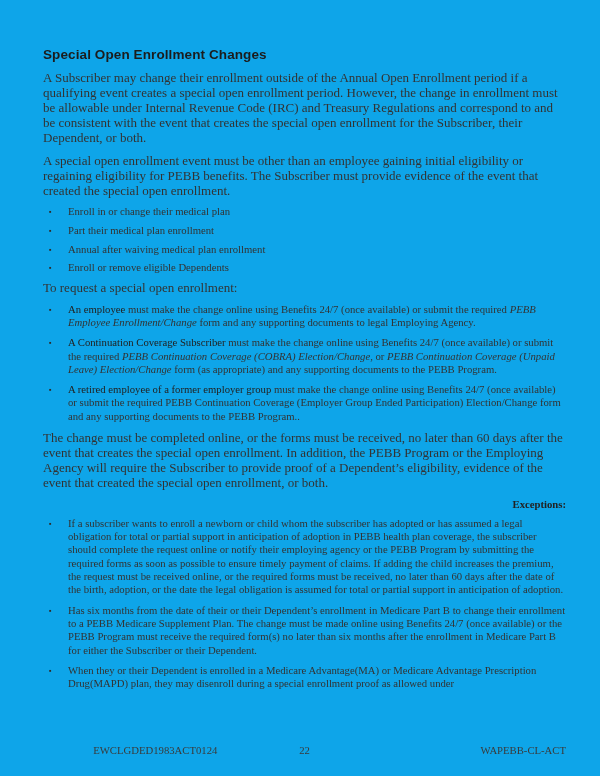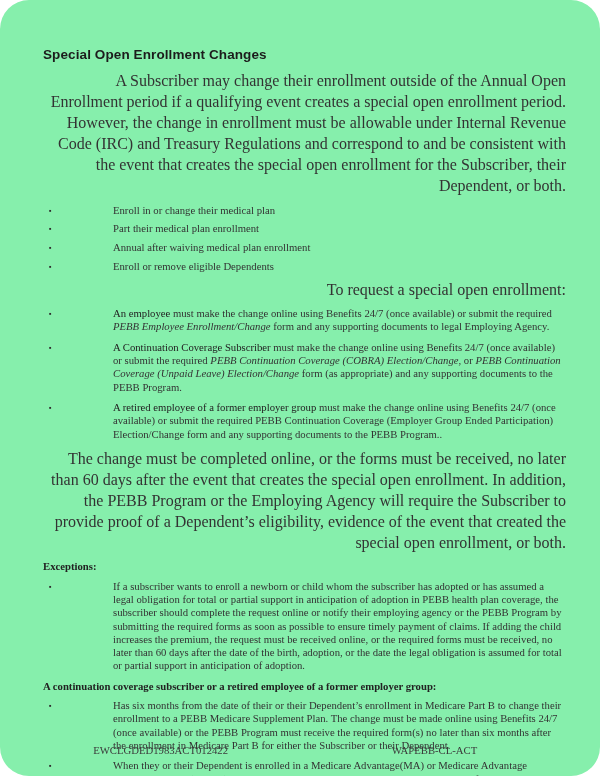--- a/index.html
+++ b/index.html
@@ -1,92 +1,92 @@
 <!DOCTYPE html>
 <html><head>
 <meta charset="utf-8">
 <style>
   * { margin: 0; padding: 0; box-sizing: border-box; }
   html, body { background: #ffffff; }
   .page {
     width: 600px;
     height: 776px;
     margin: 0 auto;
-    background: #86efac;
+    background: #0ea5e9;
     position: relative;
     font-family: "Liberation Serif", serif;
     color: #333333;
     padding: 47px 34px 0 43px;
     overflow: hidden;
-    border-radius: 29px;
   }
   .title {
     font-family: "Liberation Sans", sans-serif;
     font-weight: bold;
     font-size: 13.5px;
     line-height: 16px;
     color: #1c1c1c;
     margin-bottom: 7px;
     letter-spacing: 0.1px;
   }
   .body-text {
-    font-size: 16px;
-    line-height: 21px;
+    font-size: 13px;
+    line-height: 15px;
     margin-bottom: 7.5px;
-    text-align: right;
   }
   .subhead {
     font-size: 10.7px;
     line-height: 13.3px;
     font-weight: bold;
     color: #222222;
     margin-bottom: 6px;
+    text-align: right;
   }
   ul.blist { list-style: none; margin: 0 0 2.5px 0; }
   ul.blist li {
     display: flex;
     font-size: 10.7px;
     line-height: 13.3px;
     margin-bottom: 5.5px;
   }
   ul.blist.spaced li { margin-bottom: 7px; }
   ul.blist .marker {
     flex: none;
     width: 25px;
     padding-left: 6px;
     font-size: 7.5px;
     line-height: 13.3px;
     color: #2d2d2d;
   }
-  ul.blist .li-text { flex: 1; margin-left: 45px; }
+  ul.blist .li-text { flex: 1; }
   .b { font-weight: normal; color: #222222; text-align: right; }
   .i { font-style: italic; }
   .footer {
     position: absolute;
     left: 43px;
     right: 34px;
     bottom: 19px;
     display: flex;
     align-items: baseline;
     font-size: 10.7px;
     line-height: 13px;
     color: #3a3a3a;
   }
   .footer .f-left  { flex: 1; text-align: right; }
-  .footer .f-center{ flex: 1; text-align: left; }
-  .footer .f-right { flex: 1; text-align: left; }
+  .footer .f-center{ flex: 1; text-align: center; }
+  .footer .f-right { flex: 1; text-align: right; }
 </style>
 </head>
 <body>
 
 <div class="page">
 
   <h1 class="title">Special Open Enrollment Changes</h1>
 
   <p class="body-text">A Subscriber may change their enrollment outside of the Annual Open Enrollment period if a qualifying event creates a special open enrollment period. However, the change in enrollment must be allowable under Internal Revenue Code (IRC) and Treasury Regulations and correspond to and be consistent with the event that creates the special open enrollment for the Subscriber, their Dependent, or both.</p>
+  <p class="body-text">A special open enrollment event must be other than an employee gaining initial eligibility or regaining eligibility for PEBB benefits. The Subscriber must provide evidence of the event that created the special open enrollment.</p>
 
   <ul class="blist">
     <li>
       <span class="marker">▪</span>
       <span class="li-text">Enroll in or change their medical plan</span>
     </li>
     <li>
       <span class="marker">▪</span>
       <span class="li-text">Part their medical plan enrollment</span>
     </li>
@@ -121,21 +121,20 @@
 
   <p class="subhead">Exceptions:</p>
 
   <ul class="blist spaced">
     <li>
       <span class="marker">▪</span>
       <span class="li-text">If a subscriber wants to enroll a newborn or child whom the subscriber has adopted or has assumed a legal obligation for total or partial support in anticipation of adoption in PEBB health plan coverage, the subscriber should complete the request online or notify their employing agency or the PEBB Program by submitting the required forms as soon as possible to ensure timely payment of claims. If adding the child increases the premium, the request must be received online, or the required forms must be received, no later than 60 days after the date of the birth, adoption, or the date the legal obligation is assumed for total or partial support in anticipation of adoption.</span>
     </li>
   </ul>
 
-  <p class="subhead">A continuation coverage subscriber or a retired employee of a former employer group:</p>
 
   <ul class="blist spaced">
     <li>
       <span class="marker">▪</span>
       <span class="li-text">Has six months from the date of their or their Dependent’s enrollment in Medicare Part B to change their enrollment to a PEBB Medicare Supplement Plan. The change must be made online using Benefits 24/7 (once available) or the PEBB Program must receive the required form(s) no later than six months after the enrollment in Medicare Part B for either the Subscriber or their Dependent.</span>
     </li>
     <li>
       <span class="marker">▪</span>
       <span class="li-text">When they or their Dependent is enrolled in a Medicare Advantage(MA) or Medicare Advantage Prescription Drug(MAPD) plan, they may disenroll during a special enrollment proof as allowed under</span>
     </li>

